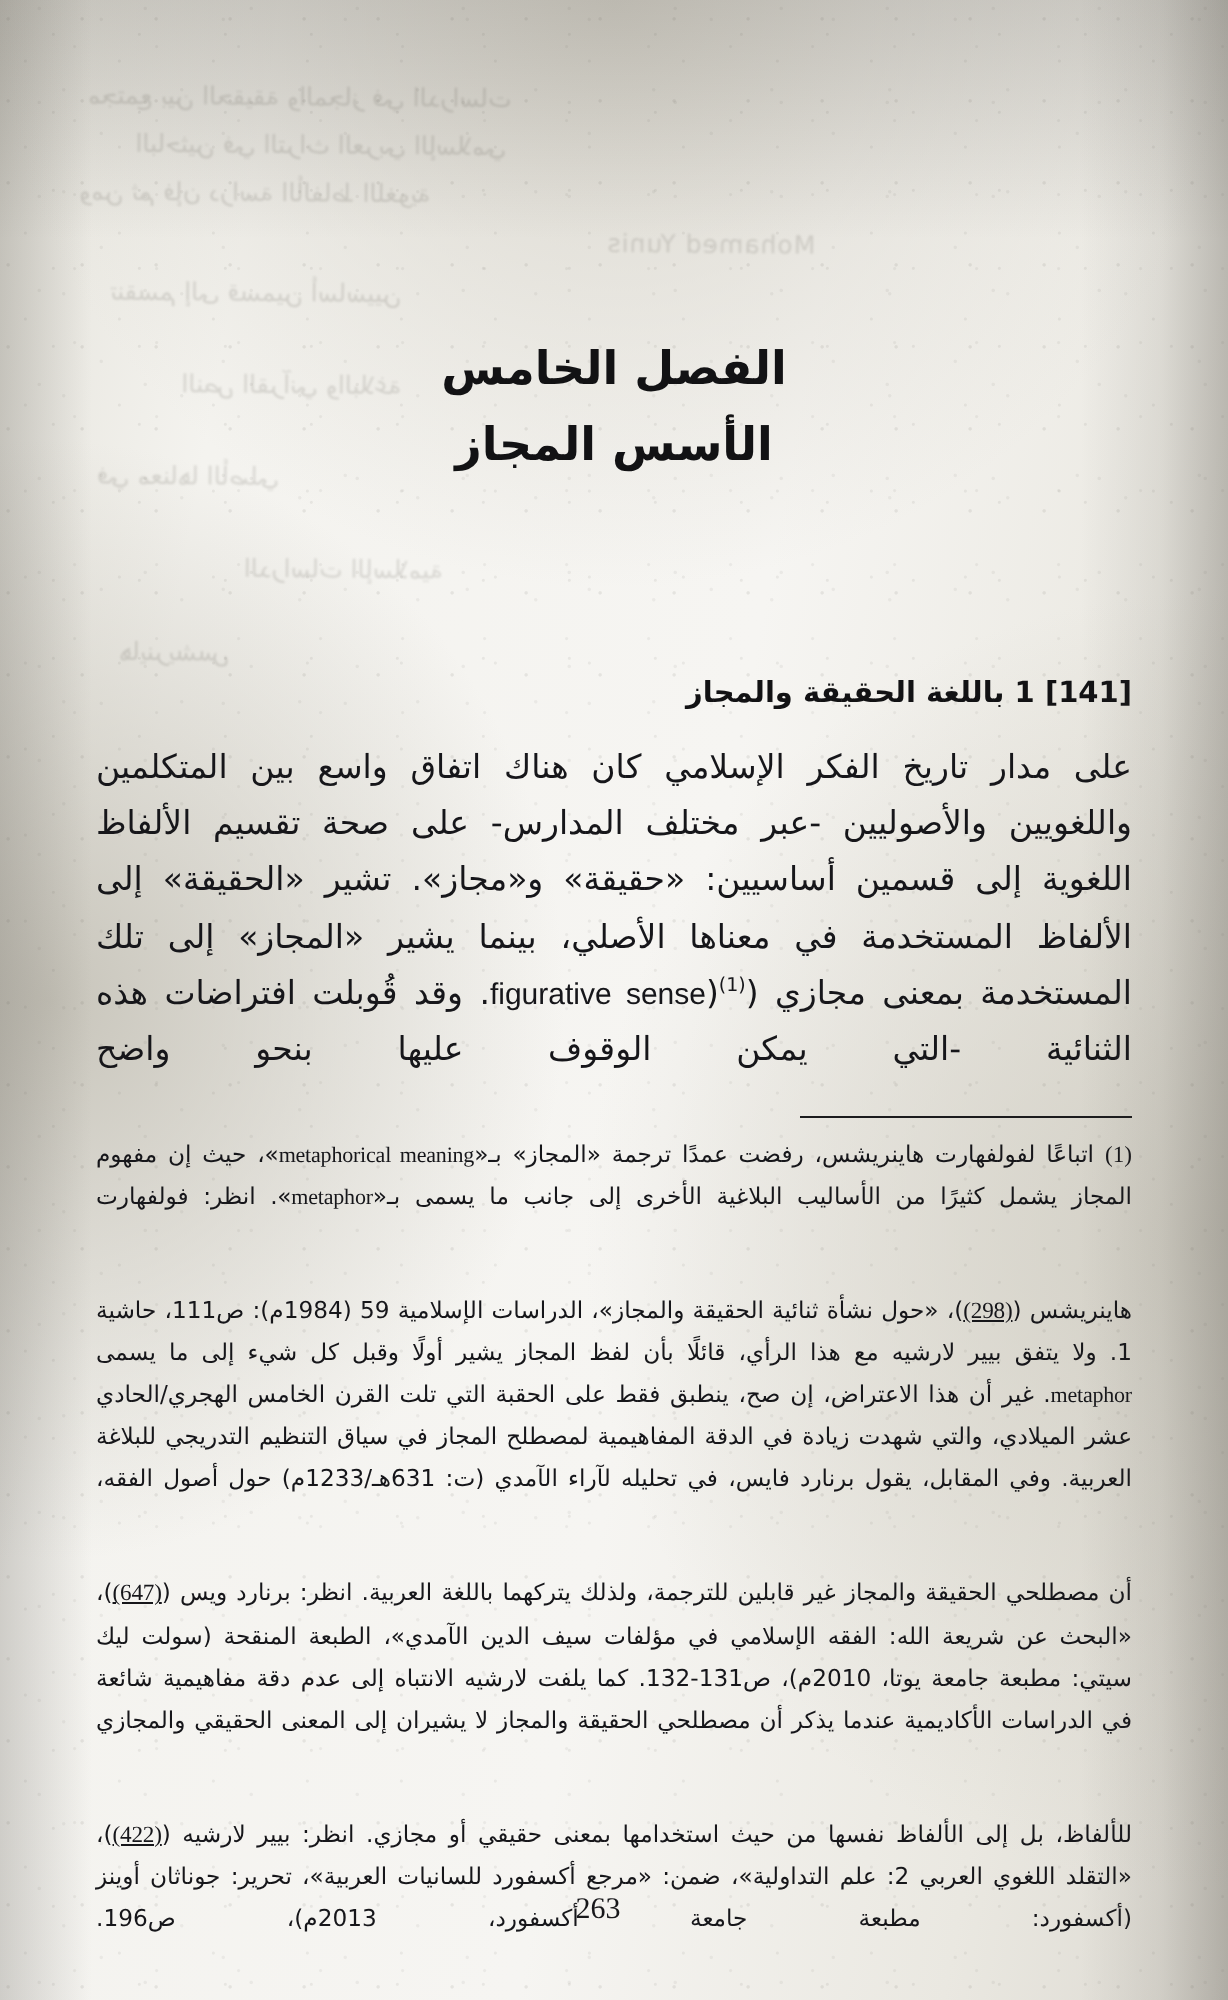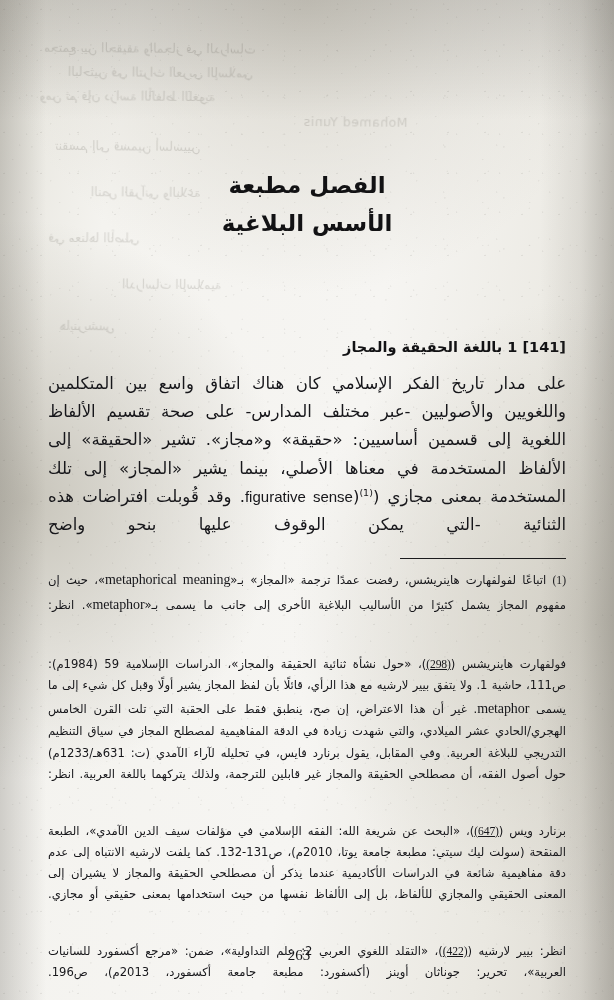--- a/index.html
+++ b/index.html
@@ -178,21 +178,21 @@
     font-size: 11.6px;
     line-height: 1.82;
     letter-spacing: -0.1px;
     word-spacing: 0.4px;
     color: #16161a;
   }
   .footnote .latin {
     direction: ltr;
     unicode-bidi: embed;
     font-family: "Liberation Serif", "DejaVu Serif", serif;
-    font-size: 14px;
+    font-size: 11px;
   }
   .footnote .num-ref {
     font-family: "Liberation Serif", "DejaVu Serif", serif;
   }
   .footnote .cite-num {
     text-decoration: underline;
     font-family: "Liberation Serif", "DejaVu Serif", serif;
     direction: ltr;
     unicode-bidi: embed;
     display: inline-block;
@@ -225,22 +225,22 @@
     <span class="bt-line" style="top:140px; right:52px;">تنقسم إلى قسمين أساسيين</span>
     <span class="bt-line" style="top:186px; right:88px;">النص القرآني والبلاغة</span>
     <span class="bt-line" style="top:232px; right:46px;">في معناها الأصلي</span>
     <span class="bt-line" style="top:278px; right:120px;">الدراسات الإسلامية</span>
     <span class="bt-line" style="top:320px; right:58px;">هاينريشس</span>
   </div>
 
   <div class="content">
 
     <h1 class="chapter-title">
-      <span class="line">الفصل مطبعة</span>
-      <span class="line line-sub">الأسس البلاغية</span>
+      <span class="line">الفصل الخامس</span>
+      <span class="line line-sub">الأسس المجاز</span>
     </h1>
 
     <h2 class="section-heading"><span class="marker">[141]</span> <span>1</span> <span>باللغة الحقيقة والمجاز</span></h2>
 
     <p class="body-text"><span>على مدار تاريخ الفكر الإسلامي كان هناك اتفاق واسع بين المتكلمين واللغويين والأصوليين -عبر مختلف المدارس- على صحة تقسيم الألفاظ اللغوية إلى قسمين أساسيين: «حقيقة» و«مجاز». تشير «الحقيقة» إلى الألفاظ المستخدمة في معناها الأصلي، بينما يشير «المجاز» إلى تلك المستخدمة بمعنى مجازي (</span><span class="latin">figurative sense</span><span>)</span><sup class="fn-ref">(1)</sup><span>. وقد قُوبلت افتراضات هذه الثنائية -التي يمكن الوقوف عليها بنحو واضح</span></p>
 
     <div class="footnote-rule"></div>
 
     <p class="footnote"><span class="num-ref">(1)</span> <span>اتباعًا لفولفهارت هاينريشس، رفضت عمدًا ترجمة «المجاز» بـ«</span><span class="latin">metaphorical meaning</span><span>»، حيث إن مفهوم المجاز يشمل كثيرًا من الأساليب البلاغية الأخرى إلى جانب ما يسمى بـ«</span><span class="latin">metaphor</span><span>». انظر: فولفهارت هاينريشس (</span><span class="cite-num">(298)</span><span>)، «حول نشأة ثنائية الحقيقة والمجاز»، الدراسات الإسلامية 59 (1984م): ص111، حاشية 1. ولا يتفق بيير لارشيه مع هذا الرأي، قائلًا بأن لفظ المجاز يشير أولًا وقبل كل شيء إلى ما يسمى </span><span class="latin">metaphor</span><span>. غير أن هذا الاعتراض، إن صح، ينطبق فقط على الحقبة التي تلت القرن الخامس الهجري/الحادي عشر الميلادي، والتي شهدت زيادة في الدقة المفاهيمية لمصطلح المجاز في سياق التنظيم التدريجي للبلاغة العربية. وفي المقابل، يقول برنارد فايس، في تحليله لآراء الآمدي (ت: 631هـ/1233م) حول أصول الفقه، أن مصطلحي الحقيقة والمجاز غير قابلين للترجمة، ولذلك يتركهما باللغة العربية. انظر: برنارد ويس (</span><span class="cite-num">(647)</span><span>)، «البحث عن شريعة الله: الفقه الإسلامي في مؤلفات سيف الدين الآمدي»، الطبعة المنقحة (سولت ليك سيتي: مطبعة جامعة يوتا، 2010م)، ص131-132. كما يلفت لارشيه الانتباه إلى عدم دقة مفاهيمية شائعة في الدراسات الأكاديمية عندما يذكر أن مصطلحي الحقيقة والمجاز لا يشيران إلى المعنى الحقيقي والمجازي للألفاظ، بل إلى الألفاظ نفسها من حيث استخدامها بمعنى حقيقي أو مجازي. انظر: بيير لارشيه (</span><span class="cite-num">(422)</span><span>)، «التقلد اللغوي العربي 2: علم التداولية»، ضمن: «مرجع أكسفورد للسانيات العربية»، تحرير: جوناثان أوينز (أكسفورد: مطبعة جامعة أكسفورد، 2013م)، ص196.</span></p>
 

